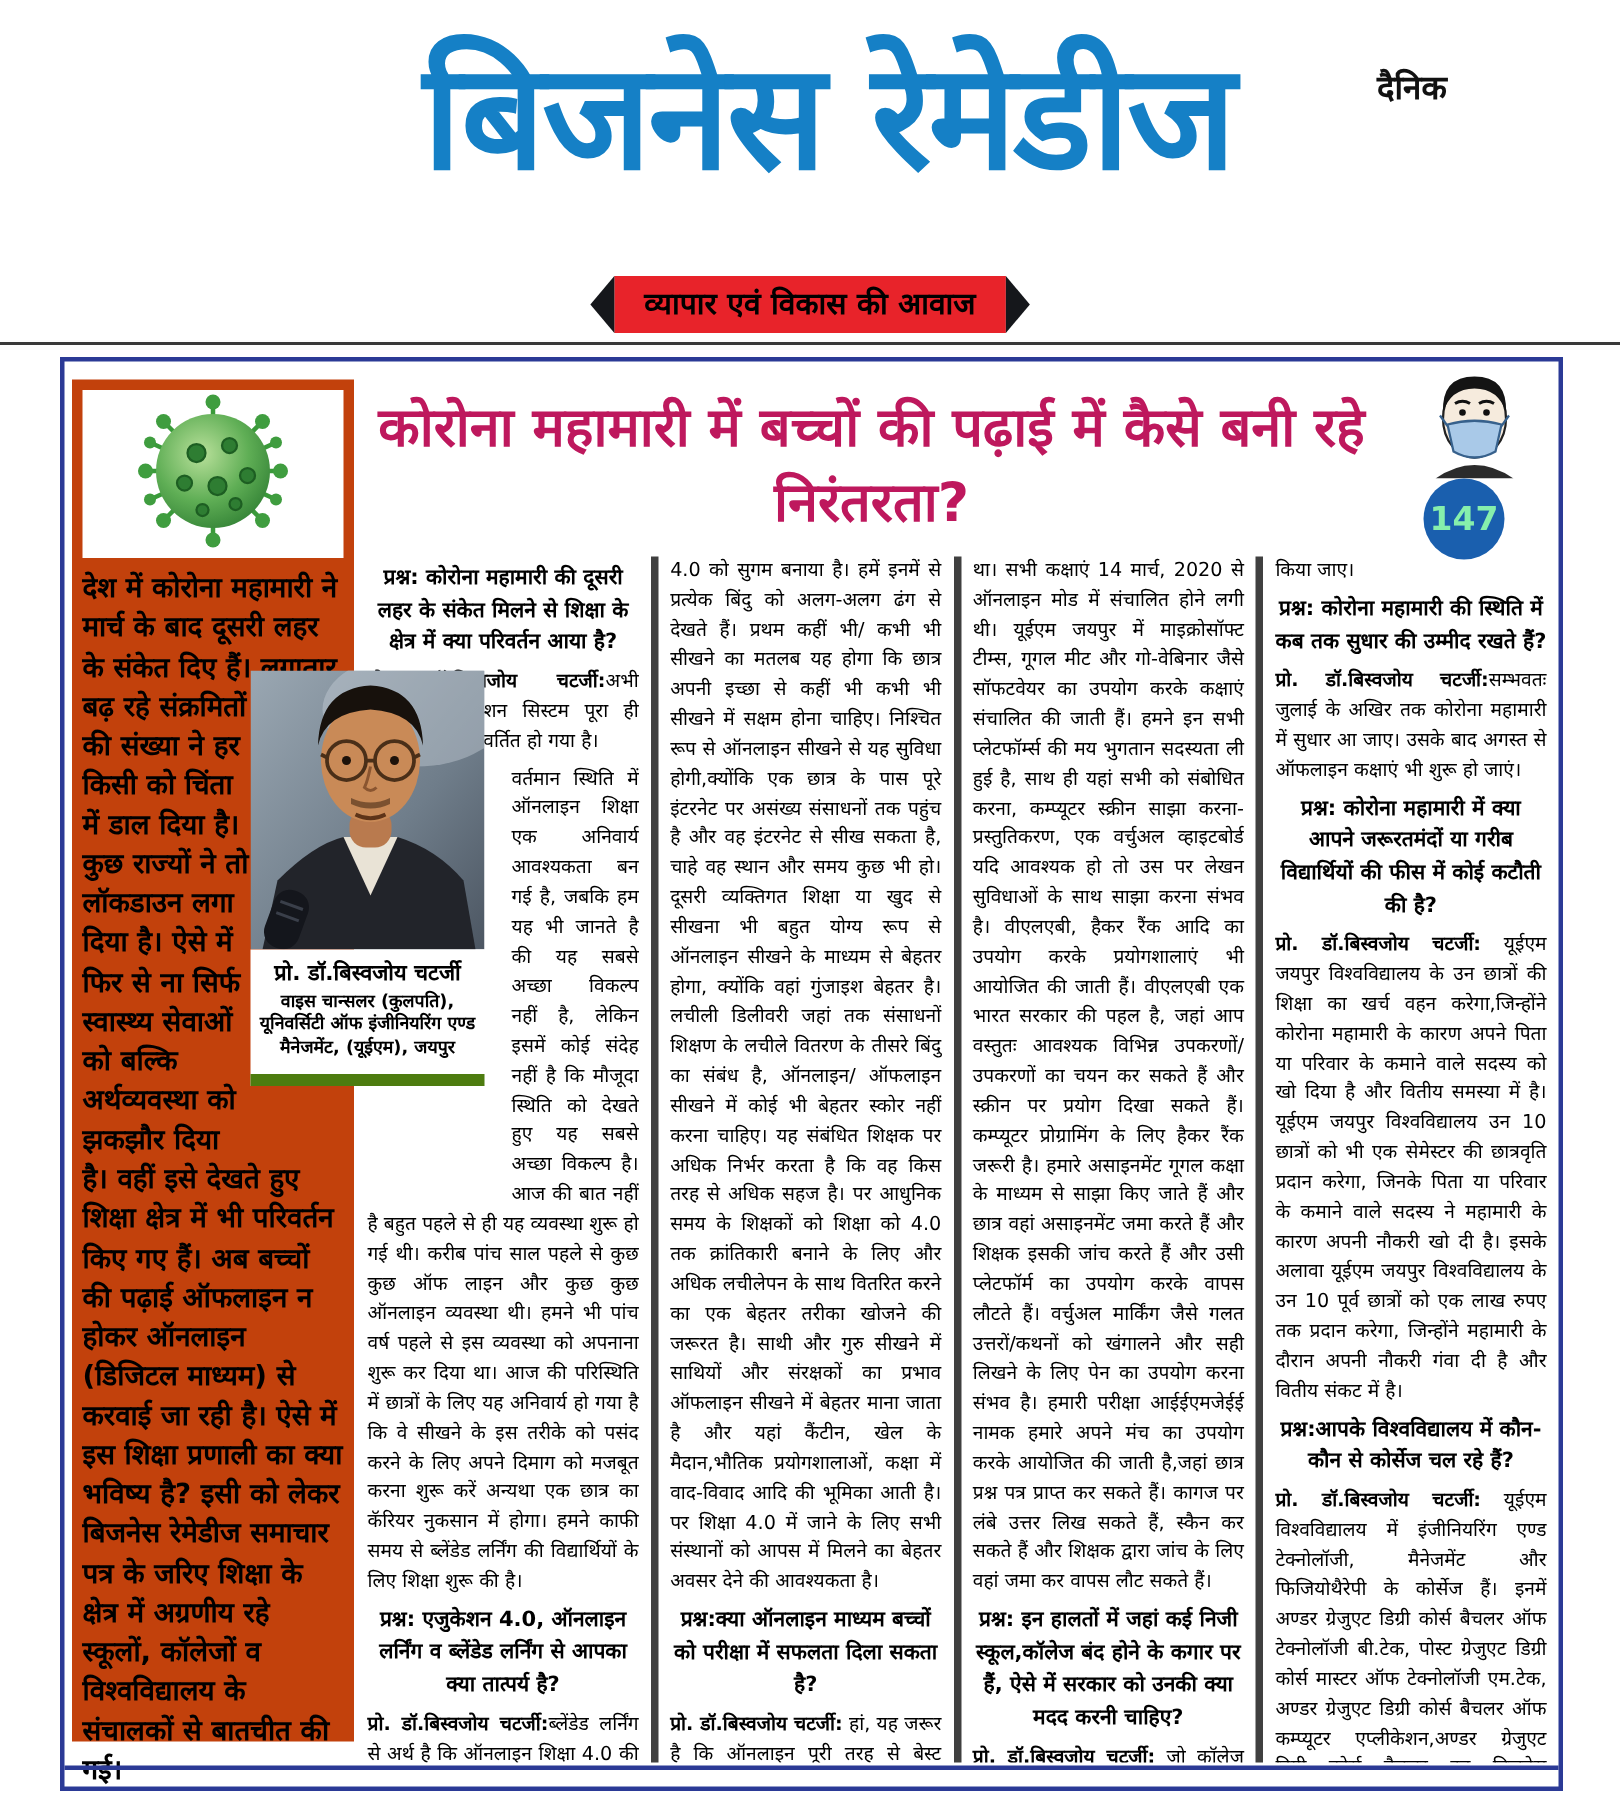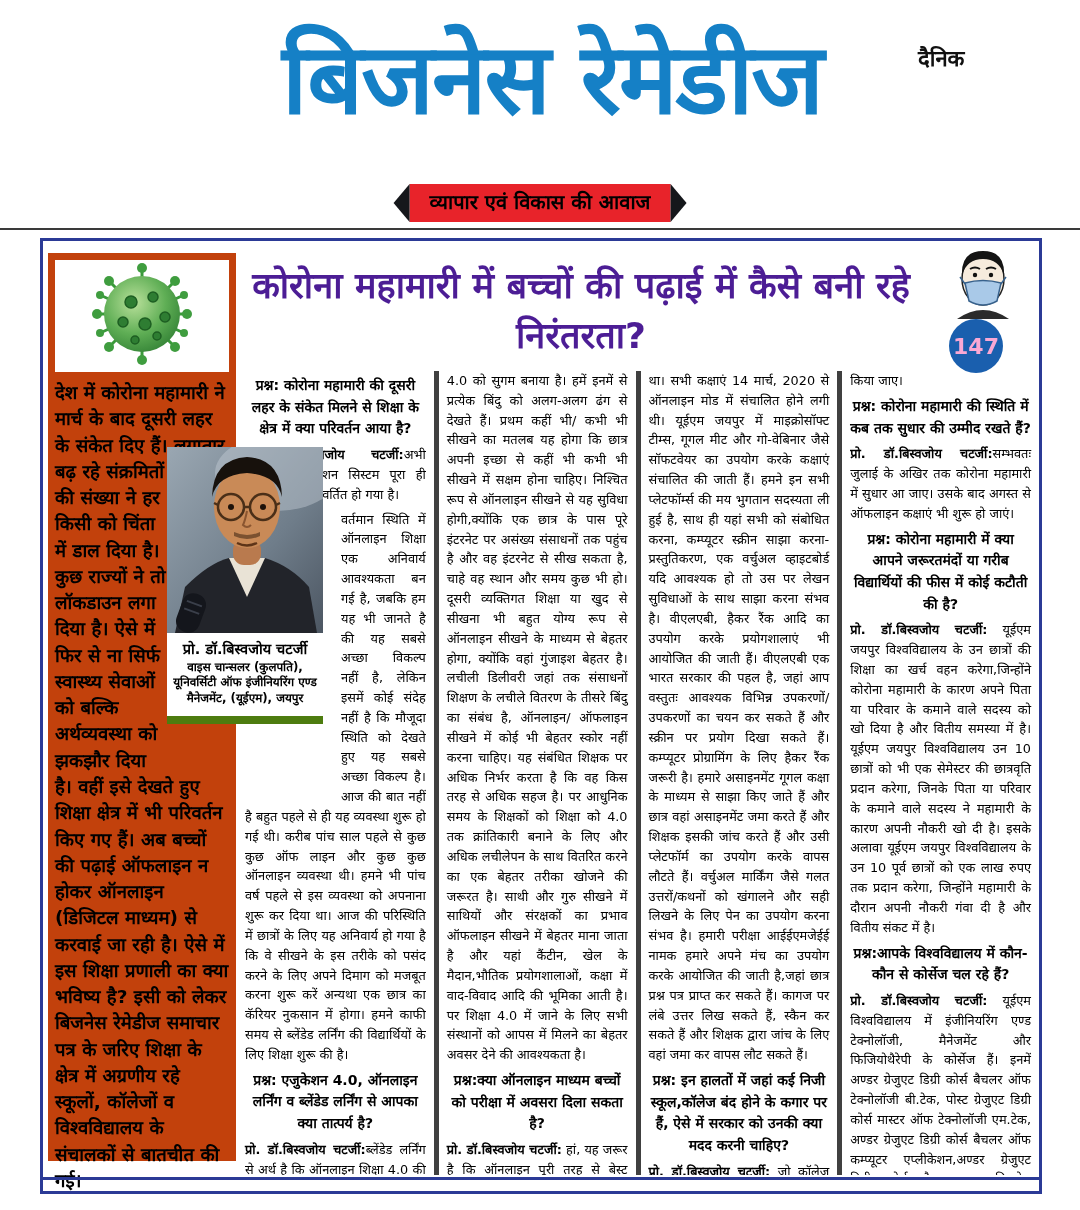--- a/index.html
+++ b/index.html
@@ -39,26 +39,26 @@
     position:absolute; left:5px; top:12px; width:188px; height:908px;
     background:#c2410c; padding:7px;
   }
   .virus-box { background:#fff; height:112px; display:flex; align-items:center; justify-content:center; margin-bottom:8px; }
   .lead-text p { margin:0; font-size:18.5px; font-weight:700; line-height:1.42; }
   .lead-spacer { float:right; width:60px; height:290px; }
 
   
   .article-headline {
     position:absolute; left:196px; top:20px; width:684px; text-align:center;
-    font-size:36px; font-weight:800; color:#4c1d95; line-height:1.38;
+    font-size:36px; font-weight:800; color:#be185d; line-height:1.38;
   }
   .masked-man { position:absolute; left:892px; top:6px; width:96px; height:72px; }
   .issue-badge {
     position:absolute; left:906px; top:78px; width:54px; height:54px; border-radius:50%;
-    background:#1a5fae; color:#f9a8d4; display:flex; align-items:center; justify-content:center;
+    background:#1a5fae; color:#86efac; display:flex; align-items:center; justify-content:center;
     font-size:22px; font-weight:800;
   }
 
   
   .columns { position:absolute; left:194px; top:130px; width:802px; height:804px; display:flex; }
   .col { flex:1; padding:0 8px; overflow:hidden; }
   .col + .col { border-left:5px solid #404040; }
   .col p { margin:0 0 5px; font-size:12.8px; line-height:1.55; text-align:justify; }
   .col p.q { font-weight:700; text-align:center; font-size:14px; margin:4px 0 5px; }
   .col p b { font-weight:700; }
@@ -167,21 +167,21 @@
     <div class="col">
         <p class="q">प्रश्न: कोरोना महामारी की दूसरी लहर के संकेत मिलने से शिक्षा के क्षेत्र में क्या परिवर्तन आया है?</p>
         <p class="a"><b>प्रो. डॉ.बिस्वजोय चटर्जी:</b>अभी फिलहाल एजुकेशन सिस्टम पूरा ही ऑनलाइन में परिवर्तित हो गया है।</p>
         <div class="photo-spacer"></div>
         <p class="cont">वर्तमान स्थिति में ऑनलाइन शिक्षा एक अनिवार्य आवश्यकता बन गई है, जबकि हम यह भी जानते है की यह सबसे अच्छा विकल्प नहीं है, लेकिन इसमें कोई संदेह नहीं है कि मौजूदा स्थिति को देखते हुए यह सबसे अच्छा विकल्प है। आज की बात नहीं है बहुत पहले से ही यह व्यवस्था शुरू हो गई थी। करीब पांच साल पहले से कुछ कुछ ऑफ लाइन और कुछ कुछ ऑनलाइन व्यवस्था थी। हमने भी पांच वर्ष पहले से इस व्यवस्था को अपनाना शुरू कर दिया था। आज की परिस्थिति में छात्रों के लिए यह अनिवार्य हो गया है कि वे सीखने के इस तरीके को पसंद करने के लिए अपने दिमाग को मजबूत करना शुरू करें अन्यथा एक छात्र का कॅरियर नुकसान में होगा। हमने काफी समय से ब्लेंडेड लर्निंग की विद्यार्थियों के लिए शिक्षा शुरू की है।</p>
         <p class="q">प्रश्न: एजुकेशन 4.0, ऑनलाइन लर्निंग व ब्लेंडेड लर्निंग से आपका क्या तात्पर्य है?</p>
         <p class="a"><b>प्रो. डॉ.बिस्वजोय चटर्जी:</b>ब्लेंडेड लर्निंग से अर्थ है कि ऑनलाइन शिक्षा 4.0 की सुविधा। आज जहां उद्योग क्रांति (आईआर) 4.0 का अनुसरण किया जा रहा है। उद्योग ने 3.0 से 4.0 तक क्रांति ला दी है, (जहां उद्योग में सब कुछ स्वचालित हो रह है, जिसमें इंटरनेट ऑफ थिंग्स, आर्टिफिशियल इंटेलिजेंस, लूलट वर्चुअल और ऑगमेंटेड रियलिटी शामिल है) शिक्षा 4.0 में स्थानांतरित होना शिक्षा के लिए अनिवार्य और अपरिहार्य दोनों है। लेकिन शिक्षा 4.0 को कैसे परिभाषित किया गया है, उसमें 9 चीजों का मिश्रण है। उनमें कहीं भी/ कभी भी सीखना, व्यक्तिगत सीख/शिक्षा, लचीली डिलीवरी, साथी और गुरु, क्यों/कहां और नहीं क्या/कैसे व्यावहारिक अनुप्रयोग, मॉड्यूलर और परियोजना आधारित शिक्षा, छात्र स्वामित्व मूल्यांकन नहीं जांचा गया आदि यह सब बातें इसमें आती हैं।</p>
       </div>
     <div class="col">
         <p class="cont">4.0 को सुगम बनाया है। हमें इनमें से प्रत्येक बिंदु को अलग-अलग ढंग से देखते हैं। प्रथम कहीं भी/ कभी भी सीखने का मतलब यह होगा कि छात्र अपनी इच्छा से कहीं भी कभी भी सीखने में सक्षम होना चाहिए। निश्चित रूप से ऑनलाइन सीखने से यह सुविधा होगी,क्योंकि एक छात्र के पास पूरे इंटरनेट पर असंख्य संसाधनों तक पहुंच है और वह इंटरनेट से सीख सकता है, चाहे वह स्थान और समय कुछ भी हो। दूसरी व्यक्तिगत शिक्षा या खुद से सीखना भी बहुत योग्य रूप से ऑनलाइन सीखने के माध्यम से बेहतर होगा, क्योंकि वहां गुंजाइश बेहतर है। लचीली डिलीवरी जहां तक संसाधनों शिक्षण के लचीले वितरण के तीसरे बिंदु का संबंध है, ऑनलाइन/ ऑफलाइन सीखने में कोई भी बेहतर स्कोर नहीं करना चाहिए। यह संबंधित शिक्षक पर अधिक निर्भर करता है कि वह किस तरह से अधिक सहज है। पर आधुनिक समय के शिक्षकों को शिक्षा को 4.0 तक क्रांतिकारी बनाने के लिए और अधिक लचीलेपन के साथ वितरित करने का एक बेहतर तरीका खोजने की जरूरत है। साथी और गुरु सीखने में साथियों और संरक्षकों का प्रभाव ऑफलाइन सीखने में बेहतर माना जाता है और यहां कैंटीन, खेल के मैदान,भौतिक प्रयोगशालाओं, कक्षा में वाद-विवाद आदि की भूमिका आती है। पर शिक्षा 4.0 में जाने के लिए सभी संस्थानों को आपस में मिलने का बेहतर अवसर देने की आवश्यकता है।</p>
-        <p class="q">प्रश्न:क्या ऑनलाइन माध्यम बच्चों को परीक्षा में अवसरा दिला सकता है?</p>
+        <p class="q">प्रश्न:क्या ऑनलाइन माध्यम बच्चों को परीक्षा में सफलता दिला सकता है?</p>
         <p class="a"><b>प्रो. डॉ.बिस्वजोय चटर्जी:</b> हां, यह जरूर है कि ऑनलाइन पूरी तरह से बेस्ट ऑप्शन नहीं है। 65 फीसदी बेस्ट है, पर यह जरूर है कि प्रोफेशनलिज्म में ऑनलाइन शिक्षा बेहतर ऑप्शन है,क्योंकि इसमें हम सॉफटवेयर के जरिये प्रश्न पत्र अपलोड कर उन्हें भेजकर उन्हें हल करने के लिए भेजते हैं,जिसे अनिवार्यता से उन्हें पूरा करना पड़ता है। ऑनलाइन शिक्षा के जरिये हम पूरी पारदर्शिता बरत रहे हैं, कौन विद्यार्थी क्या कर रहा है, यह सब देखते हैं।</p>
       </div>
     <div class="col">
         <p class="cont">था। सभी कक्षाएं 14 मार्च, 2020 से ऑनलाइन मोड में संचालित होने लगी थी। यूईएम जयपुर में माइक्रोसॉफ्ट टीम्स, गूगल मीट और गो-वेबिनार जैसे सॉफटवेयर का उपयोग करके कक्षाएं संचालित की जाती हैं। हमने इन सभी प्लेटफॉर्म्स की मय भुगतान सदस्यता ली हुई है, साथ ही यहां सभी को संबोधित करना, कम्प्यूटर स्क्रीन साझा करना-प्रस्तुतिकरण, एक वर्चुअल व्हाइटबोर्ड यदि आवश्यक हो तो उस पर लेखन सुविधाओं के साथ साझा करना संभव है। वीएलएबी, हैकर रैंक आदि का उपयोग करके प्रयोगशालाएं भी आयोजित की जाती हैं। वीएलएबी एक भारत सरकार की पहल है, जहां आप वस्तुतः आवश्यक विभिन्न उपकरणों/उपकरणों का चयन कर सकते हैं और स्क्रीन पर प्रयोग दिखा सकते हैं। कम्प्यूटर प्रोग्रामिंग के लिए हैकर रैंक जरूरी है। हमारे असाइनमेंट गूगल कक्षा के माध्यम से साझा किए जाते हैं और छात्र वहां असाइनमेंट जमा करते हैं और शिक्षक इसकी जांच करते हैं और उसी प्लेटफॉर्म का उपयोग करके वापस लौटते हैं। वर्चुअल मार्किंग जैसे गलत उत्तरों/कथनों को खंगालने और सही लिखने के लिए पेन का उपयोग करना संभव है। हमारी परीक्षा आईईएमजेईई नामक हमारे अपने मंच का उपयोग करके आयोजित की जाती है,जहां छात्र प्रश्न पत्र प्राप्त कर सकते हैं। कागज पर लंबे उत्तर लिख सकते हैं, स्कैन कर सकते हैं और शिक्षक द्वारा जांच के लिए वहां जमा कर वापस लौट सकते हैं।</p>
         <p class="q">प्रश्न: इन हालतों में जहां कई निजी स्कूल,कॉलेज बंद होने के कगार पर हैं, ऐसे में सरकार को उनकी क्या मदद करनी चाहिए?</p>
         <p class="a"><b>प्रो. डॉ.बिस्वजोय चटर्जी:</b> जो कॉलेज और विश्वविद्यालय प्रॉपर तरीके से विद्यार्थियों को पढ़ा पा रहे हैं,उन्हें सरकार को मदद करनी चाहिए। इसके अलावा एक कॉमन ऑनलाइन सिस्टम विकसित कर माइक्रोसॉफ्ट टीम के जरिये पढ़ाया जाए, इसमें विद्यार्थियों और शिक्षकों को भी काफी सहूलियत मिलेगी।</p>
       </div>
     <div class="col">
         <p class="cont">किया जाए।</p>
         <p class="q">प्रश्न: कोरोना महामारी की स्थिति में कब तक सुधार की उम्मीद रखते हैं?</p>

